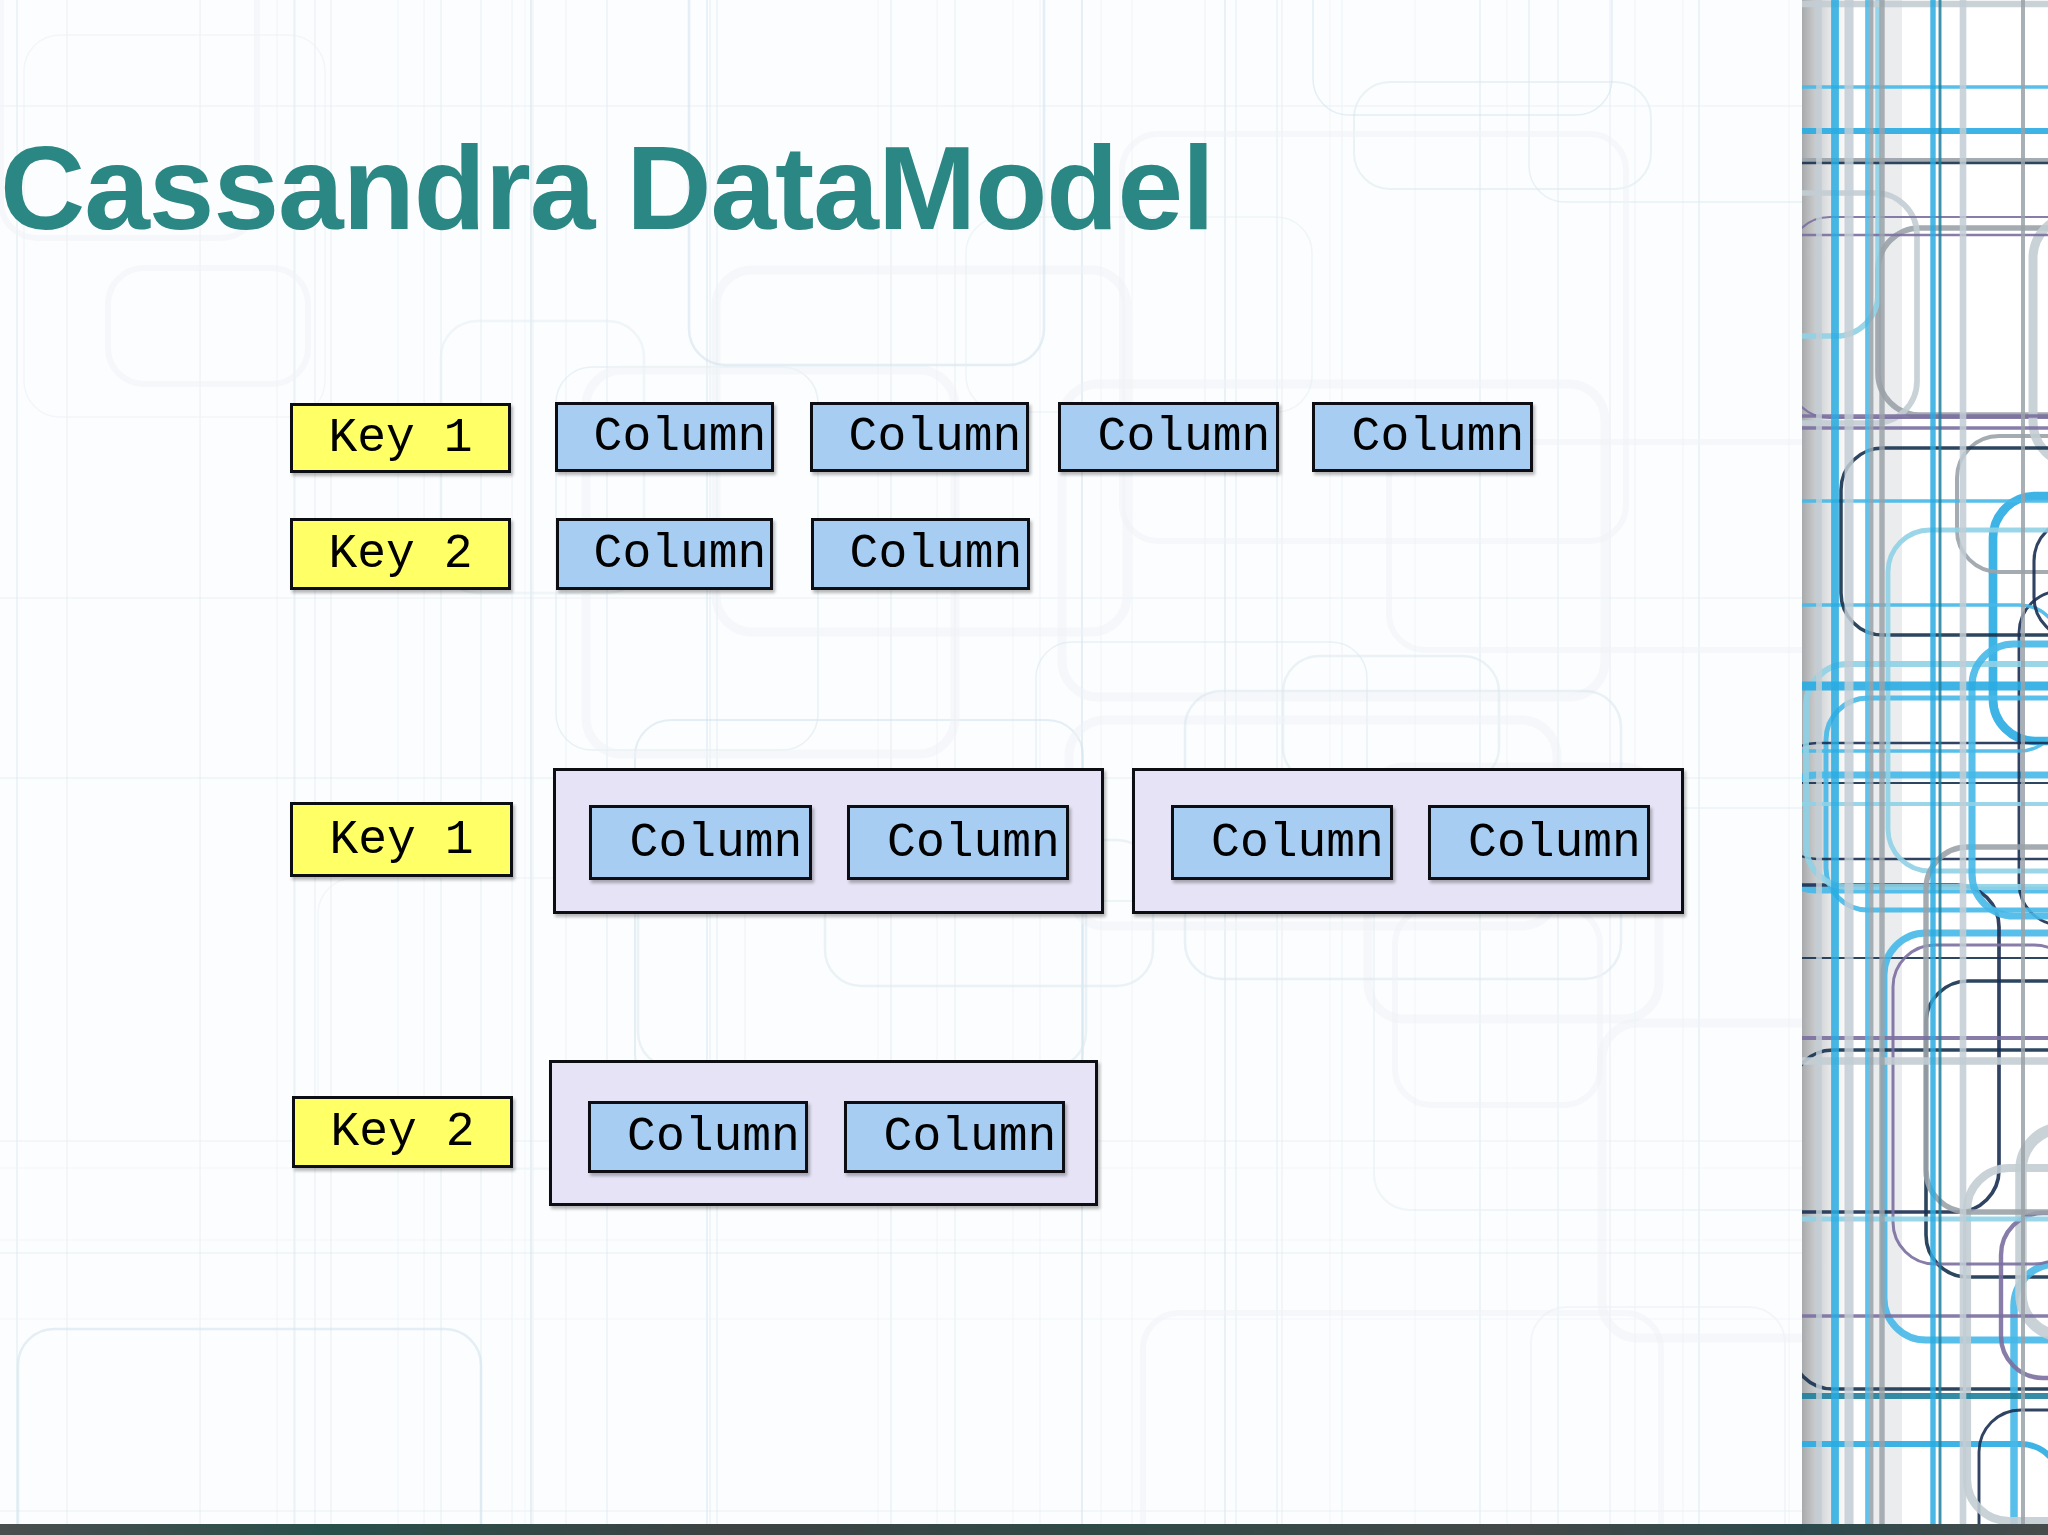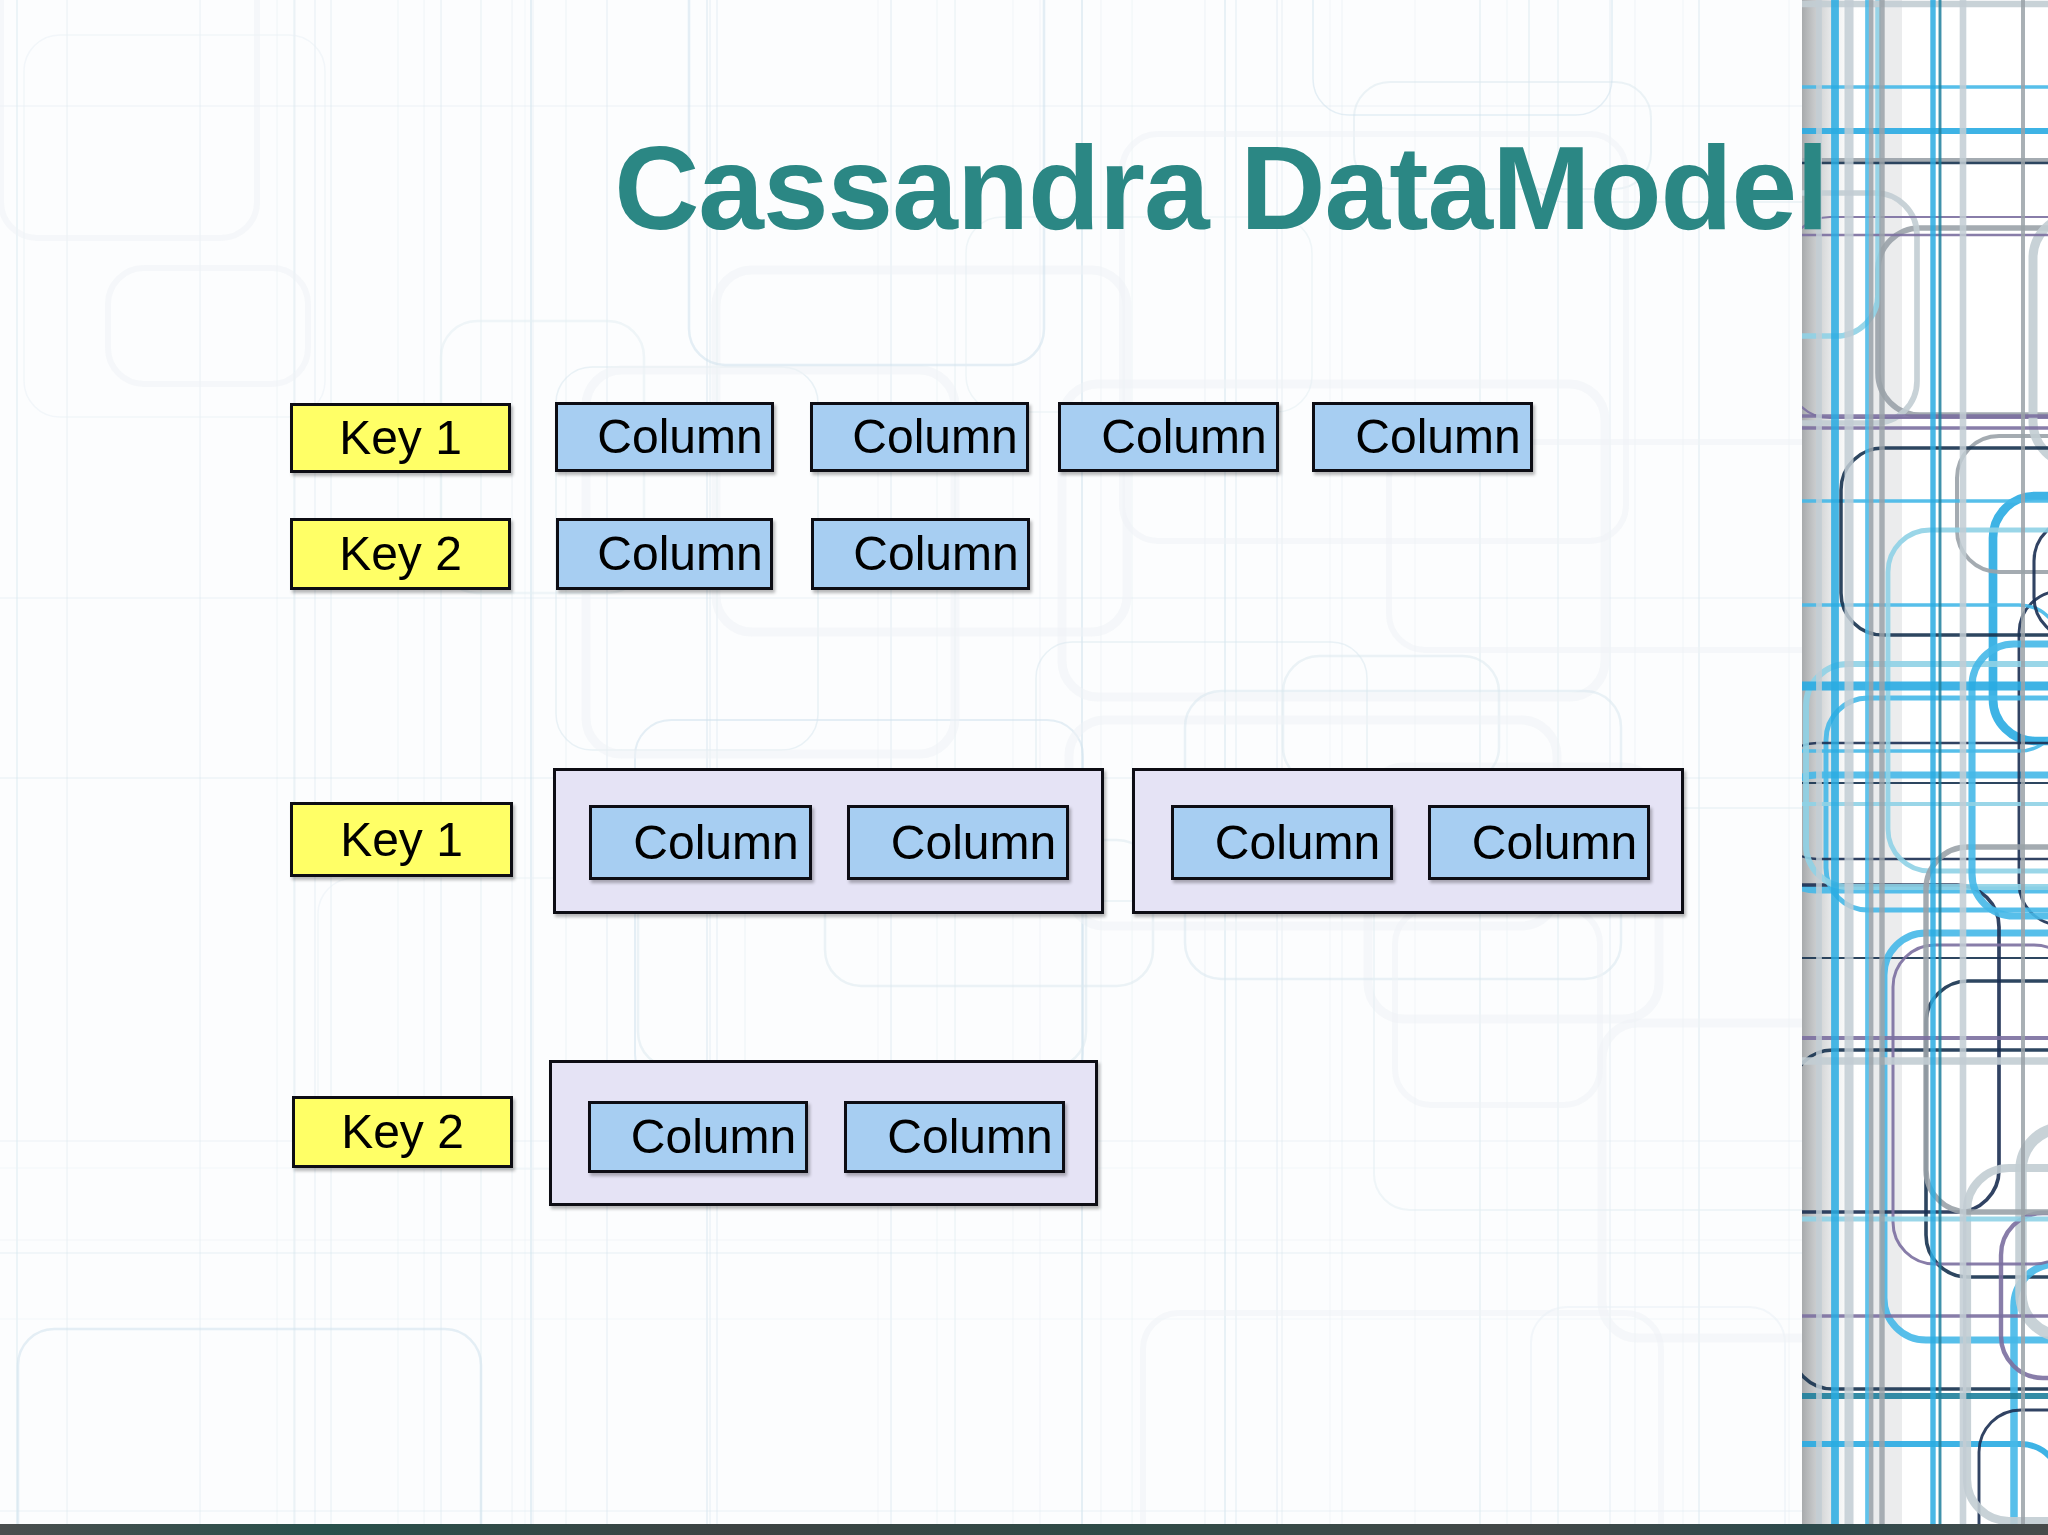--- a/index.html
+++ b/index.html
@@ -4,38 +4,38 @@
 <style>
   html,body{margin:0;padding:0;background:#e8e8e8;}
   .slide{
     position:relative;width:2048px;height:1535px;overflow:hidden;
     background:#fcfdfe;
     font-family:"Liberation Sans",sans-serif;
   }
   svg.bg{position:absolute;left:0;top:0;width:2048px;height:1535px;}
   .title{
     position:absolute;left:0;top:129px;width:1828px;
-    text-align:right;font-size:118px;font-weight:bold;line-height:1;
+    text-align:left;font-size:118px;font-weight:bold;line-height:1;
     color:var(--title-color,#2B8784);letter-spacing:-1px;
     white-space:nowrap;
   }
   .box{
     position:absolute;display:flex;align-items:center;justify-content:center;
     box-sizing:border-box;border:3px solid var(--border,#0D0D14);
     box-shadow:2px 3px 3px rgba(0,0,0,0.28);
   }
   .key{background:var(--key-fill,#FFFF66);}
   .col{background:var(--column-fill,#A7CEF2);padding-left:31px;}
   .group{
     position:absolute;box-sizing:border-box;
     background:var(--group-fill,#E5E3F5);
     border:3px solid var(--border,#0D0D14);
     box-shadow:2px 3px 3px rgba(0,0,0,0.28);
   }
-  .lbl{font-size:48px;color:#000;line-height:1;white-space:nowrap;}
+  .lbl{font-size:48px;color:#000;line-height:1;white-space:nowrap;font-family:Liberation Mono, monospace;}
   .bottom-bar{
     position:absolute;left:0;bottom:0;width:2048px;height:11px;
     background:linear-gradient(90deg,
       #4a4e4e 0%, var(--bottom-bar-teal,#27504B) 16%, #3d4242 36%,
       #2e4b47 54%, #434747 74%, #2c4a4c 88%, var(--bottom-bar-left,#474B4B) 100%);
   }
 </style>
 </head>
 <body>
 

